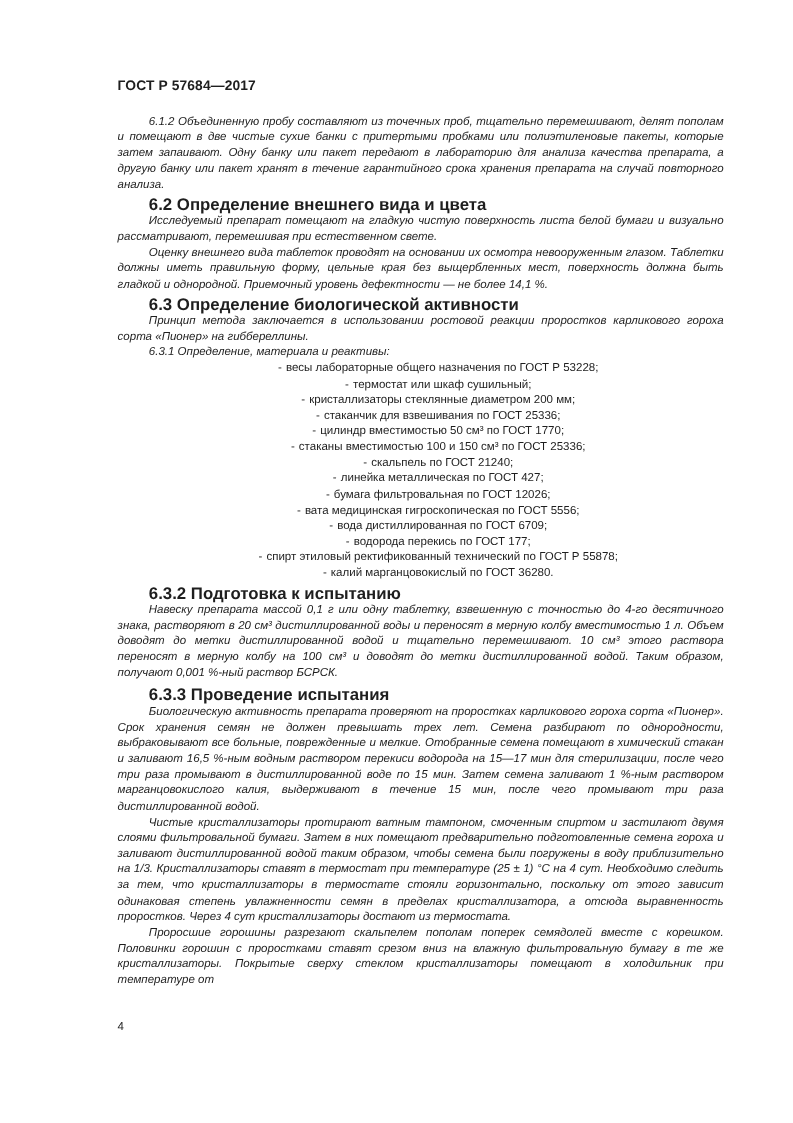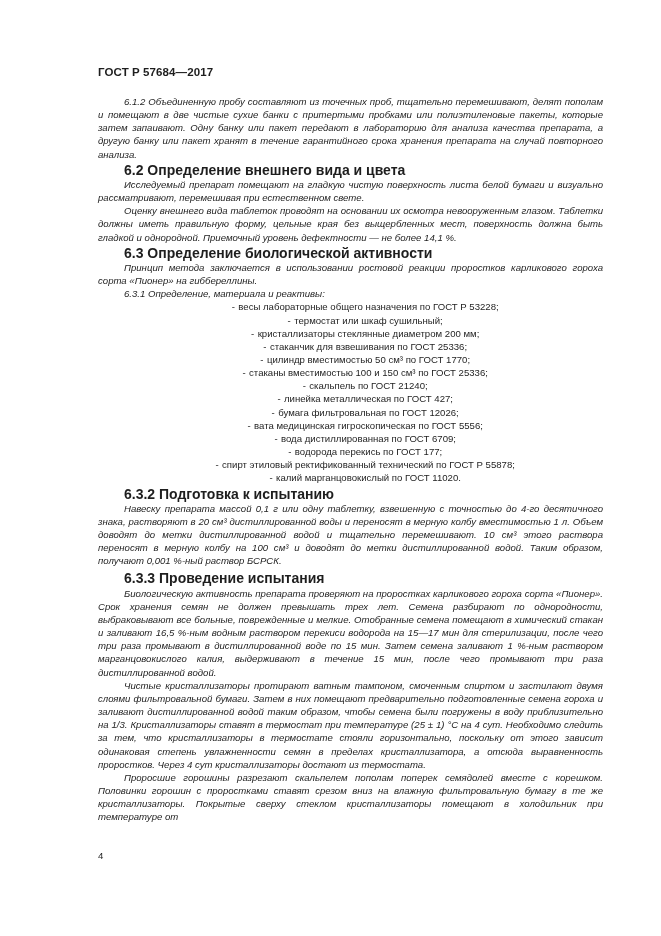--- a/index.html
+++ b/index.html
@@ -36,21 +36,21 @@
       <div class="li"><span class="dash">-</span><span>стаканчик для взвешивания по ГОСТ 25336;</span></div>
       <div class="li"><span class="dash">-</span><span>цилиндр вместимостью 50 см³ по ГОСТ 1770;</span></div>
       <div class="li"><span class="dash">-</span><span>стаканы вместимостью 100 и 150 см³ по ГОСТ 25336;</span></div>
       <div class="li"><span class="dash">-</span><span>скальпель по ГОСТ 21240;</span></div>
       <div class="li"><span class="dash">-</span><span>линейка металлическая по ГОСТ 427;</span></div>
       <div class="li"><span class="dash">-</span><span>бумага фильтровальная по ГОСТ 12026;</span></div>
       <div class="li"><span class="dash">-</span><span>вата медицинская гигроскопическая по ГОСТ 5556;</span></div>
       <div class="li"><span class="dash">-</span><span>вода дистиллированная по ГОСТ 6709;</span></div>
       <div class="li"><span class="dash">-</span><span>водорода перекись по ГОСТ 177;</span></div>
       <div class="li"><span class="dash">-</span><span>спирт этиловый ректификованный технический по ГОСТ Р 55878;</span></div>
-      <div class="li"><span class="dash">-</span><span>калий марганцовокислый по ГОСТ 11020.</span></div>
+      <div class="li"><span class="dash">-</span><span>калий марганцовокислый по ГОСТ 36280.</span></div>
     </div>
 
     <div class="h">6.3.2 Подготовка к испытанию</div>
     <p>Навеску препарата массой 0,1 г или одну таблетку, взвешенную с точностью до 4-го десятичного знака, растворяют в 20 см³ дистиллированной воды и переносят в мерную колбу вместимостью 1 л. Объем доводят до метки дистиллированной водой и тщательно перемешивают. 10 см³ этого раствора переносят в мерную колбу на 100 см³ и доводят до метки дистиллированной водой. Таким образом, получают 0,001 %-ный раствор БСРСК.</p>
 
     <div class="h" style="margin-top:5px">6.3.3 Проведение испытания</div>
     <p>Биологическую активность препарата проверяют на проростках карликового гороха сорта «Пионер». Срок хранения семян не должен превышать трех лет. Семена разбирают по однородности, выбраковывают все больные, поврежденные и мелкие. Отобранные семена помещают в химический стакан и заливают 16,5 %-ным водным раствором перекиси водорода на 15—17 мин для стерилизации, после чего три раза промывают в дистиллированной воде по 15 мин. Затем семена заливают 1 %-ным раствором марганцовокислого калия, выдерживают в течение 15 мин, после чего промывают три раза дистиллированной водой.</p>
     <p>Чистые кристаллизаторы протирают ватным тампоном, смоченным спиртом и застилают двумя слоями фильтровальной бумаги. Затем в них помещают предварительно подготовленные семена гороха и заливают дистиллированной водой таким образом, чтобы семена были погружены в воду приблизительно на 1/3. Кристаллизаторы ставят в термостат при температуре (25 ± 1) °С на 4 сут. Необходимо следить за тем, что кристаллизаторы в термостате стояли горизонтально, поскольку от этого зависит одинаковая степень увлажненности семян в пределах кристаллизатора, а отсюда выравненность проростков. Через 4 сут кристаллизаторы достают из термостата.</p>
     <p>Проросшие горошины разрезают скальпелем пополам поперек семядолей вместе с корешком. Половинки горошин с проростками ставят срезом вниз на влажную фильтровальную бумагу в те же кристаллизаторы. Покрытые сверху стеклом кристаллизаторы помещают в холодильник при температуре от</p>
   </div>

